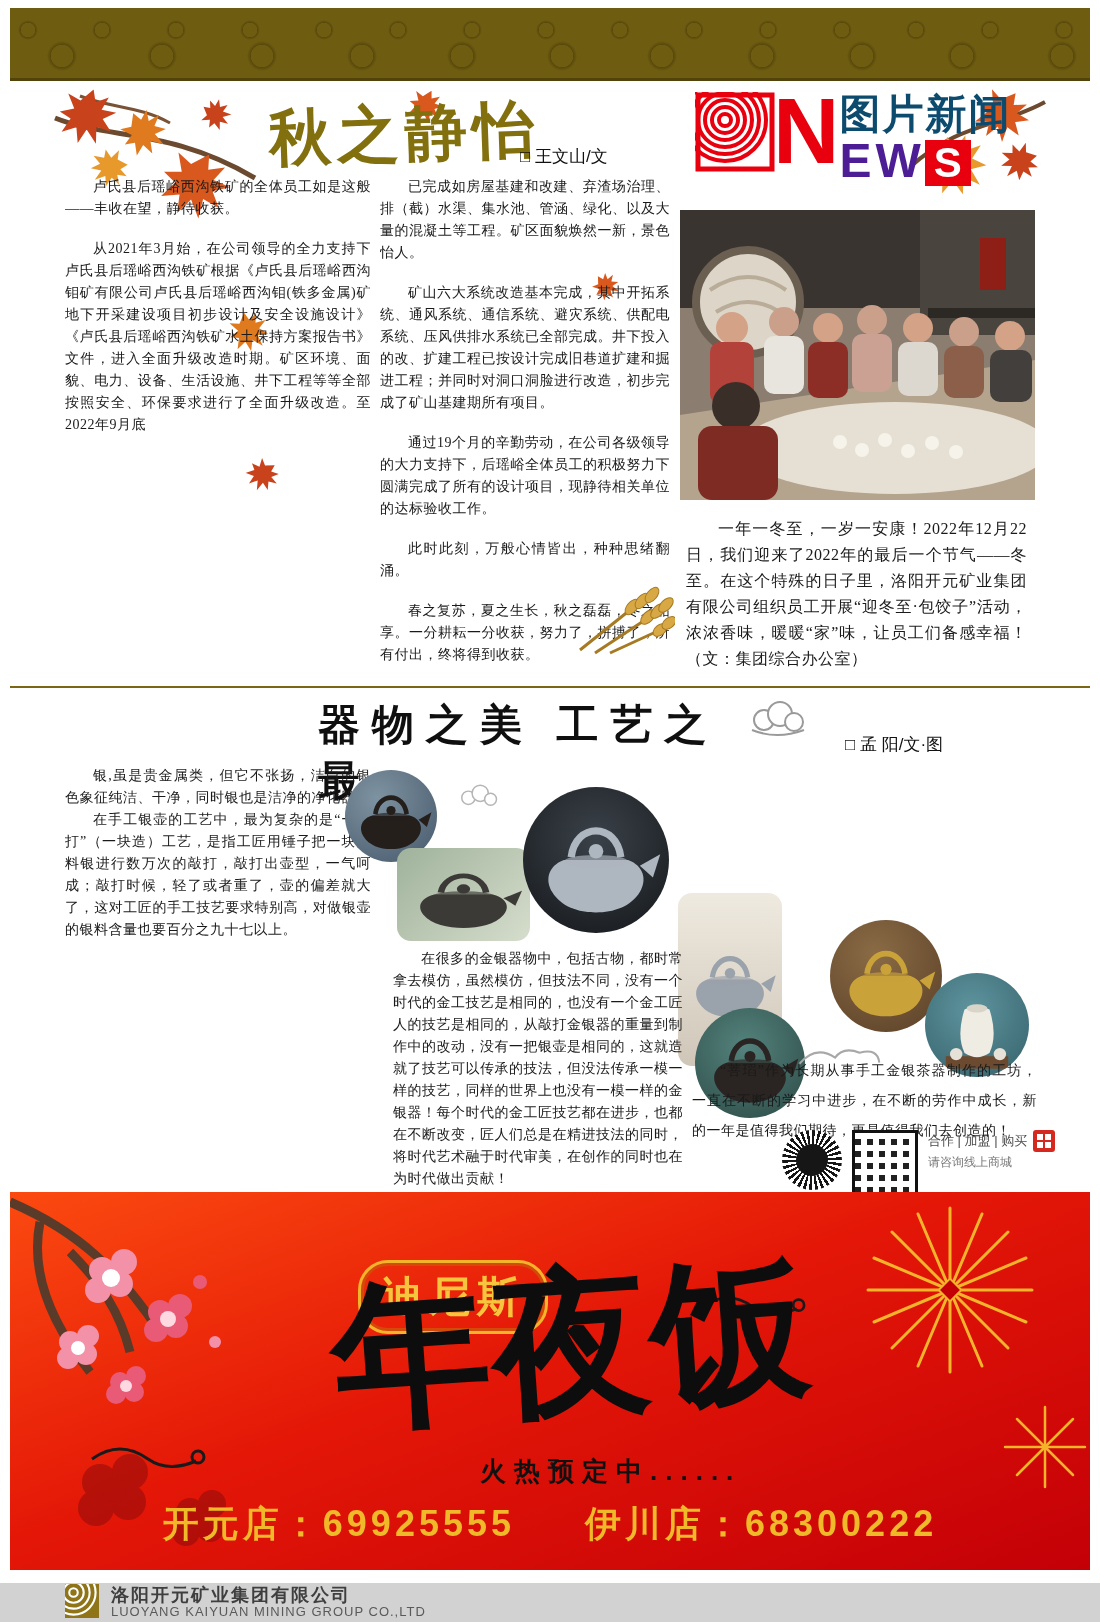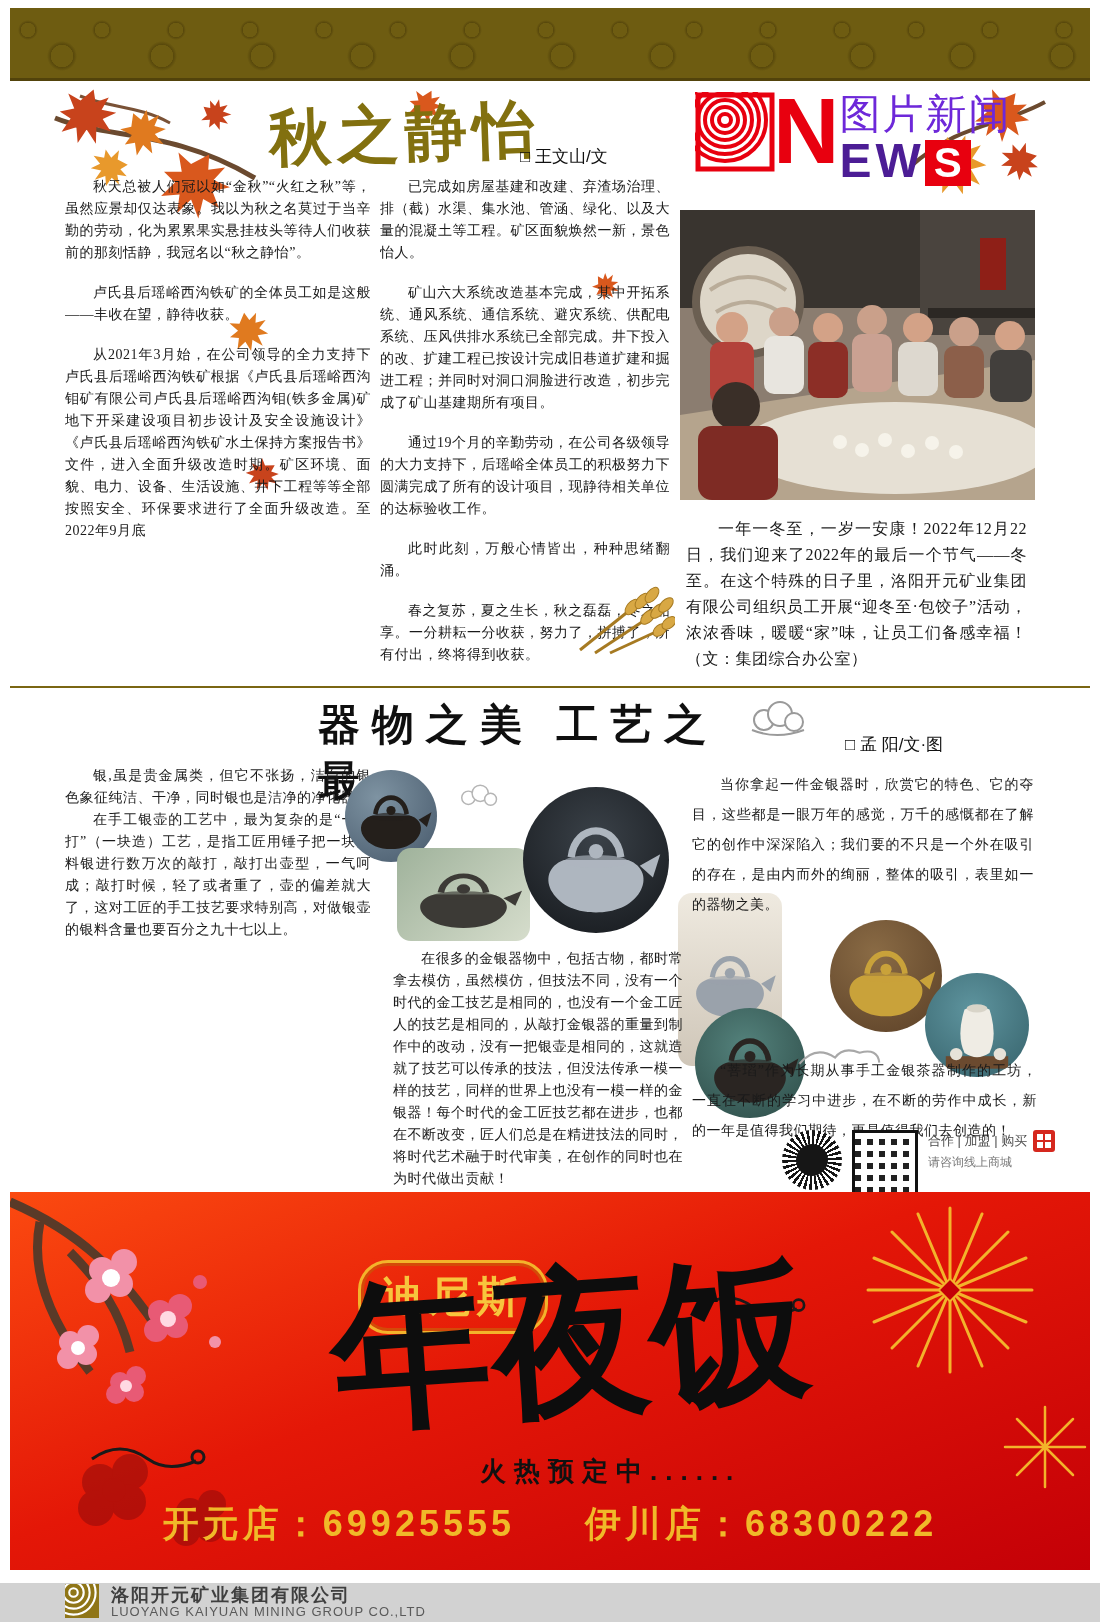--- a/index.html
+++ b/index.html
@@ -15,21 +15,21 @@
       radial-gradient(circle 8px at 80px 18px, rgba(255,255,255,0) 5px, rgba(84,68,10,.8) 5.5px, rgba(255,255,255,0) 8px);
     background-size:74px 60px,100px 72px,60px 46px;}
   .serif{font-family:"Liberation Serif",serif;}
   .article-title{font-size:62px;font-weight:bold;color:#82700f;letter-spacing:6px;transform:rotate(-2deg);}
   .byline{font-size:17px;color:#111;}
   .col{font-size:14px;line-height:22px;text-align:justify;letter-spacing:.5px;overflow:hidden;}
   .col p{margin:0 0 18px;text-indent:2em;}
   .col.tight p{margin:0;}
   .news-logo{display:flex;align-items:flex-start;}
   .news-n{font-size:92px;line-height:78px;font-weight:900;color:#e8000f;margin-left:-4px;}
-  .news-cn{font-size:41px;font-weight:400;color:#6d28d9;letter-spacing:2px;line-height:44px;margin-top:6px;}
+  .news-cn{font-size:41px;font-weight:700;color:#0c4a6e;letter-spacing:2px;line-height:44px;margin-top:6px;}
   .news-ew{font-size:48px;line-height:50px;font-weight:900;color:#4c1d95;letter-spacing:4px;}
   .news-sbox{display:inline-block;width:46px;height:46px;background:#e8000f;color:#fff;
     font-size:42px;line-height:46px;font-weight:900;text-align:center;vertical-align:bottom;}
   .caption{font-size:16px;line-height:26px;text-align:justify;letter-spacing:.5px;}
   .caption p{margin:8px;text-indent:2em;}
   .divider{left:10px;top:686px;width:1080px;height:2px;background:#7a6613;}
   .craft-title{font-size:42px;font-weight:bold;color:#0f0f0f;letter-spacing:12px;}
   .photo-circle{border-radius:50%;overflow:hidden;}
   .photo-rrect{border-radius:14px;overflow:hidden;}
   .qr-fake{width:60px;height:60px;background:
@@ -118,21 +118,20 @@
   <div class="abs" style="left:592px;top:272px;">
     <svg width="28" height="28" viewBox="0 0 40 40">
         <use href="#mleaf" fill="#d9581d" transform="rotate(-40 20 20)"></use>
       </svg>
   </div>
 
   <div class="abs article-title serif" style="left:235px;top:92px;width:340px;text-align:center;">秋之静怡</div>
   <div class="abs byline" style="left:520px;top:145px;">□ 王文山/文</div>
 
   <div class="abs col serif" style="left:65px;top:176px;width:306px;height:494px;">
-    <p>秋天总被人们冠以如“金秋”“火红之秋”等，虽然应景却仅达表象。我以为秋之名莫过于当辛勤的劳动，化为累累果实悬挂枝头等待人们收获前的那刻恬静，我冠名以“秋之静怡”。</p>
     <p>卢氏县后瑶峪西沟铁矿的全体员工如是这般——丰收在望，静待收获。</p>
     <p>从2021年3月始，在公司领导的全力支持下卢氏县后瑶峪西沟铁矿根据《卢氏县后瑶峪西沟钼矿有限公司卢氏县后瑶峪西沟钼(铁多金属)矿地下开采建设项目初步设计及安全设施设计》《卢氏县后瑶峪西沟铁矿水土保持方案报告书》文件，进入全面升级改造时期。矿区环境、面貌、电力、设备、生活设施、井下工程等等全部按照安全、环保要求进行了全面升级改造。至2022年9月底</p>
   </div>
   <div class="abs col serif" style="left:380px;top:176px;width:290px;height:494px;">
     <p>已完成如房屋基建和改建、弃渣场治理、排（截）水渠、集水池、管涵、绿化、以及大量的混凝土等工程。矿区面貌焕然一新，景色怡人。</p>
     <p>矿山六大系统改造基本完成，其中开拓系统、通风系统、通信系统、避灾系统、供配电系统、压风供排水系统已全部完成。井下投入的改、扩建工程已按设计完成旧巷道扩建和掘进工程；并同时对洞口洞脸进行改造，初步完成了矿山基建期所有项目。</p>
     <p>通过19个月的辛勤劳动，在公司各级领导的大力支持下，后瑶峪全体员工的积极努力下圆满完成了所有的设计项目，现静待相关单位的达标验收工作。</p>
     <p>此时此刻，万般心情皆出，种种思绪翻涌。</p>
     <p>春之复苏，夏之生长，秋之磊磊，冬之品享。一分耕耘一分收获，努力了，拼搏了，所有付出，终将得到收获。</p>
   </div>
@@ -289,23 +288,20 @@
       </svg>
   </div>
   <div class="abs" style="left:795px;top:1034px;">
     <svg width="90" height="44" viewBox="0 0 110 50">
         <path d="M5 35 q20 -24 44 -8 q10 -14 30 -6 q22 -6 24 12" stroke="#a8a8a8" stroke-width="2.5" fill="none"></path>
       </svg>
   </div>
 
   <div class="abs col tight serif" style="left:393px;top:948px;width:290px;height:246px;">
     <p>在很多的金银器物中，包括古物，都时常拿去模仿，虽然模仿，但技法不同，没有一个时代的金工技艺是相同的，也没有一个金工匠人的技艺是相同的，从敲打金银器的重量到制作中的改动，没有一把银壶是相同的，这就造就了技艺可以传承的技法，但没法传承一模一样的技艺，同样的世界上也没有一模一样的金银器！每个时代的金工匠技艺都在进步，也都在不断改变，匠人们总是在精进技法的同时，将时代艺术融于时代审美，在创作的同时也在为时代做出贡献！</p>
-  </div>
-  <div class="abs col tight serif" style="left:692px;top:770px;width:342px;height:156px;line-height:30px;">
-    <p>当你拿起一件金银器时，欣赏它的特色、它的夺目，这些都是一眼万年的感觉，万千的感慨都在了解它的创作中深深陷入；我们要的不只是一个外在吸引的存在，是由内而外的绚丽，整体的吸引，表里如一的器物之美。</p>
   </div>
   <div class="abs col tight serif" style="left:692px;top:1056px;width:345px;height:126px;line-height:30px;">
     <p>“菩瑫”作为长期从事手工金银茶器制作的工坊，一直在不断的学习中进步，在不断的劳作中成长，新的一年是值得我们期待，更是值得我们去创造的！</p>
   </div>
 
   <div class="abs" style="left:782px;top:1130px;display:flex;align-items:flex-start;gap:10px;">
     <div class="stamp">
         <div class="stamp-core"></div>
       </div>
     <div class="qr-fake"></div>

